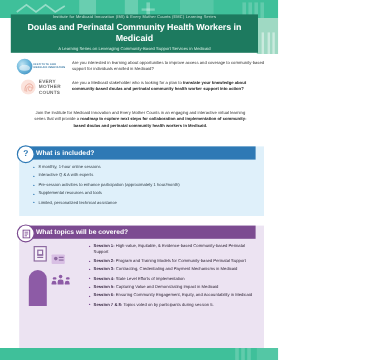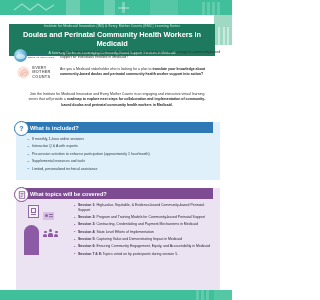--- a/index.html
+++ b/index.html
@@ -12,21 +12,21 @@
   .page{position:relative;width:232px;height:300px;overflow:hidden;background:#fff;}
 
   
   .topband{position:absolute;left:0;top:0;width:232px;height:15px;background:#3fc09a;overflow:hidden;}
   .tb-sq{position:absolute;background:rgba(255,255,255,.22);}
   .tb-wave{position:absolute;stroke:rgba(255,255,255,.35);fill:none;stroke-width:2;}
   .tb-plus-h{position:absolute;background:rgba(255,255,255,.30);}
   .tb-col{position:absolute;background:rgba(255,255,255,.18);}
 
   
-  .header{position:absolute;left:9px;top:24px;width:206px;height:32px;background:#1d7a5f;
+  .header{position:absolute;left:9px;top:12px;width:206px;height:32px;background:#1d7a5f;
           display:flex;flex-direction:column;align-items:center;justify-content:center;box-sizing:border-box;padding:2px 6px;}
   .eyebrow{font-size:3.3px;color:#cfeadd;letter-spacing:.15px;text-align:center;line-height:1.2;}
   .maintitle{font-size:7.4px;font-weight:bold;color:#ffffff;text-align:center;line-height:1.15;margin-top:2.5px;letter-spacing:-.05px;}
   .subtitle{font-size:3.5px;color:#d7eee4;text-align:center;line-height:1.2;margin-top:3px;}
 
   
   .accent-strip{position:absolute;background:#9fd9c3;}
   .accent-col{position:absolute;background:rgba(255,255,255,.45);}
 
   

